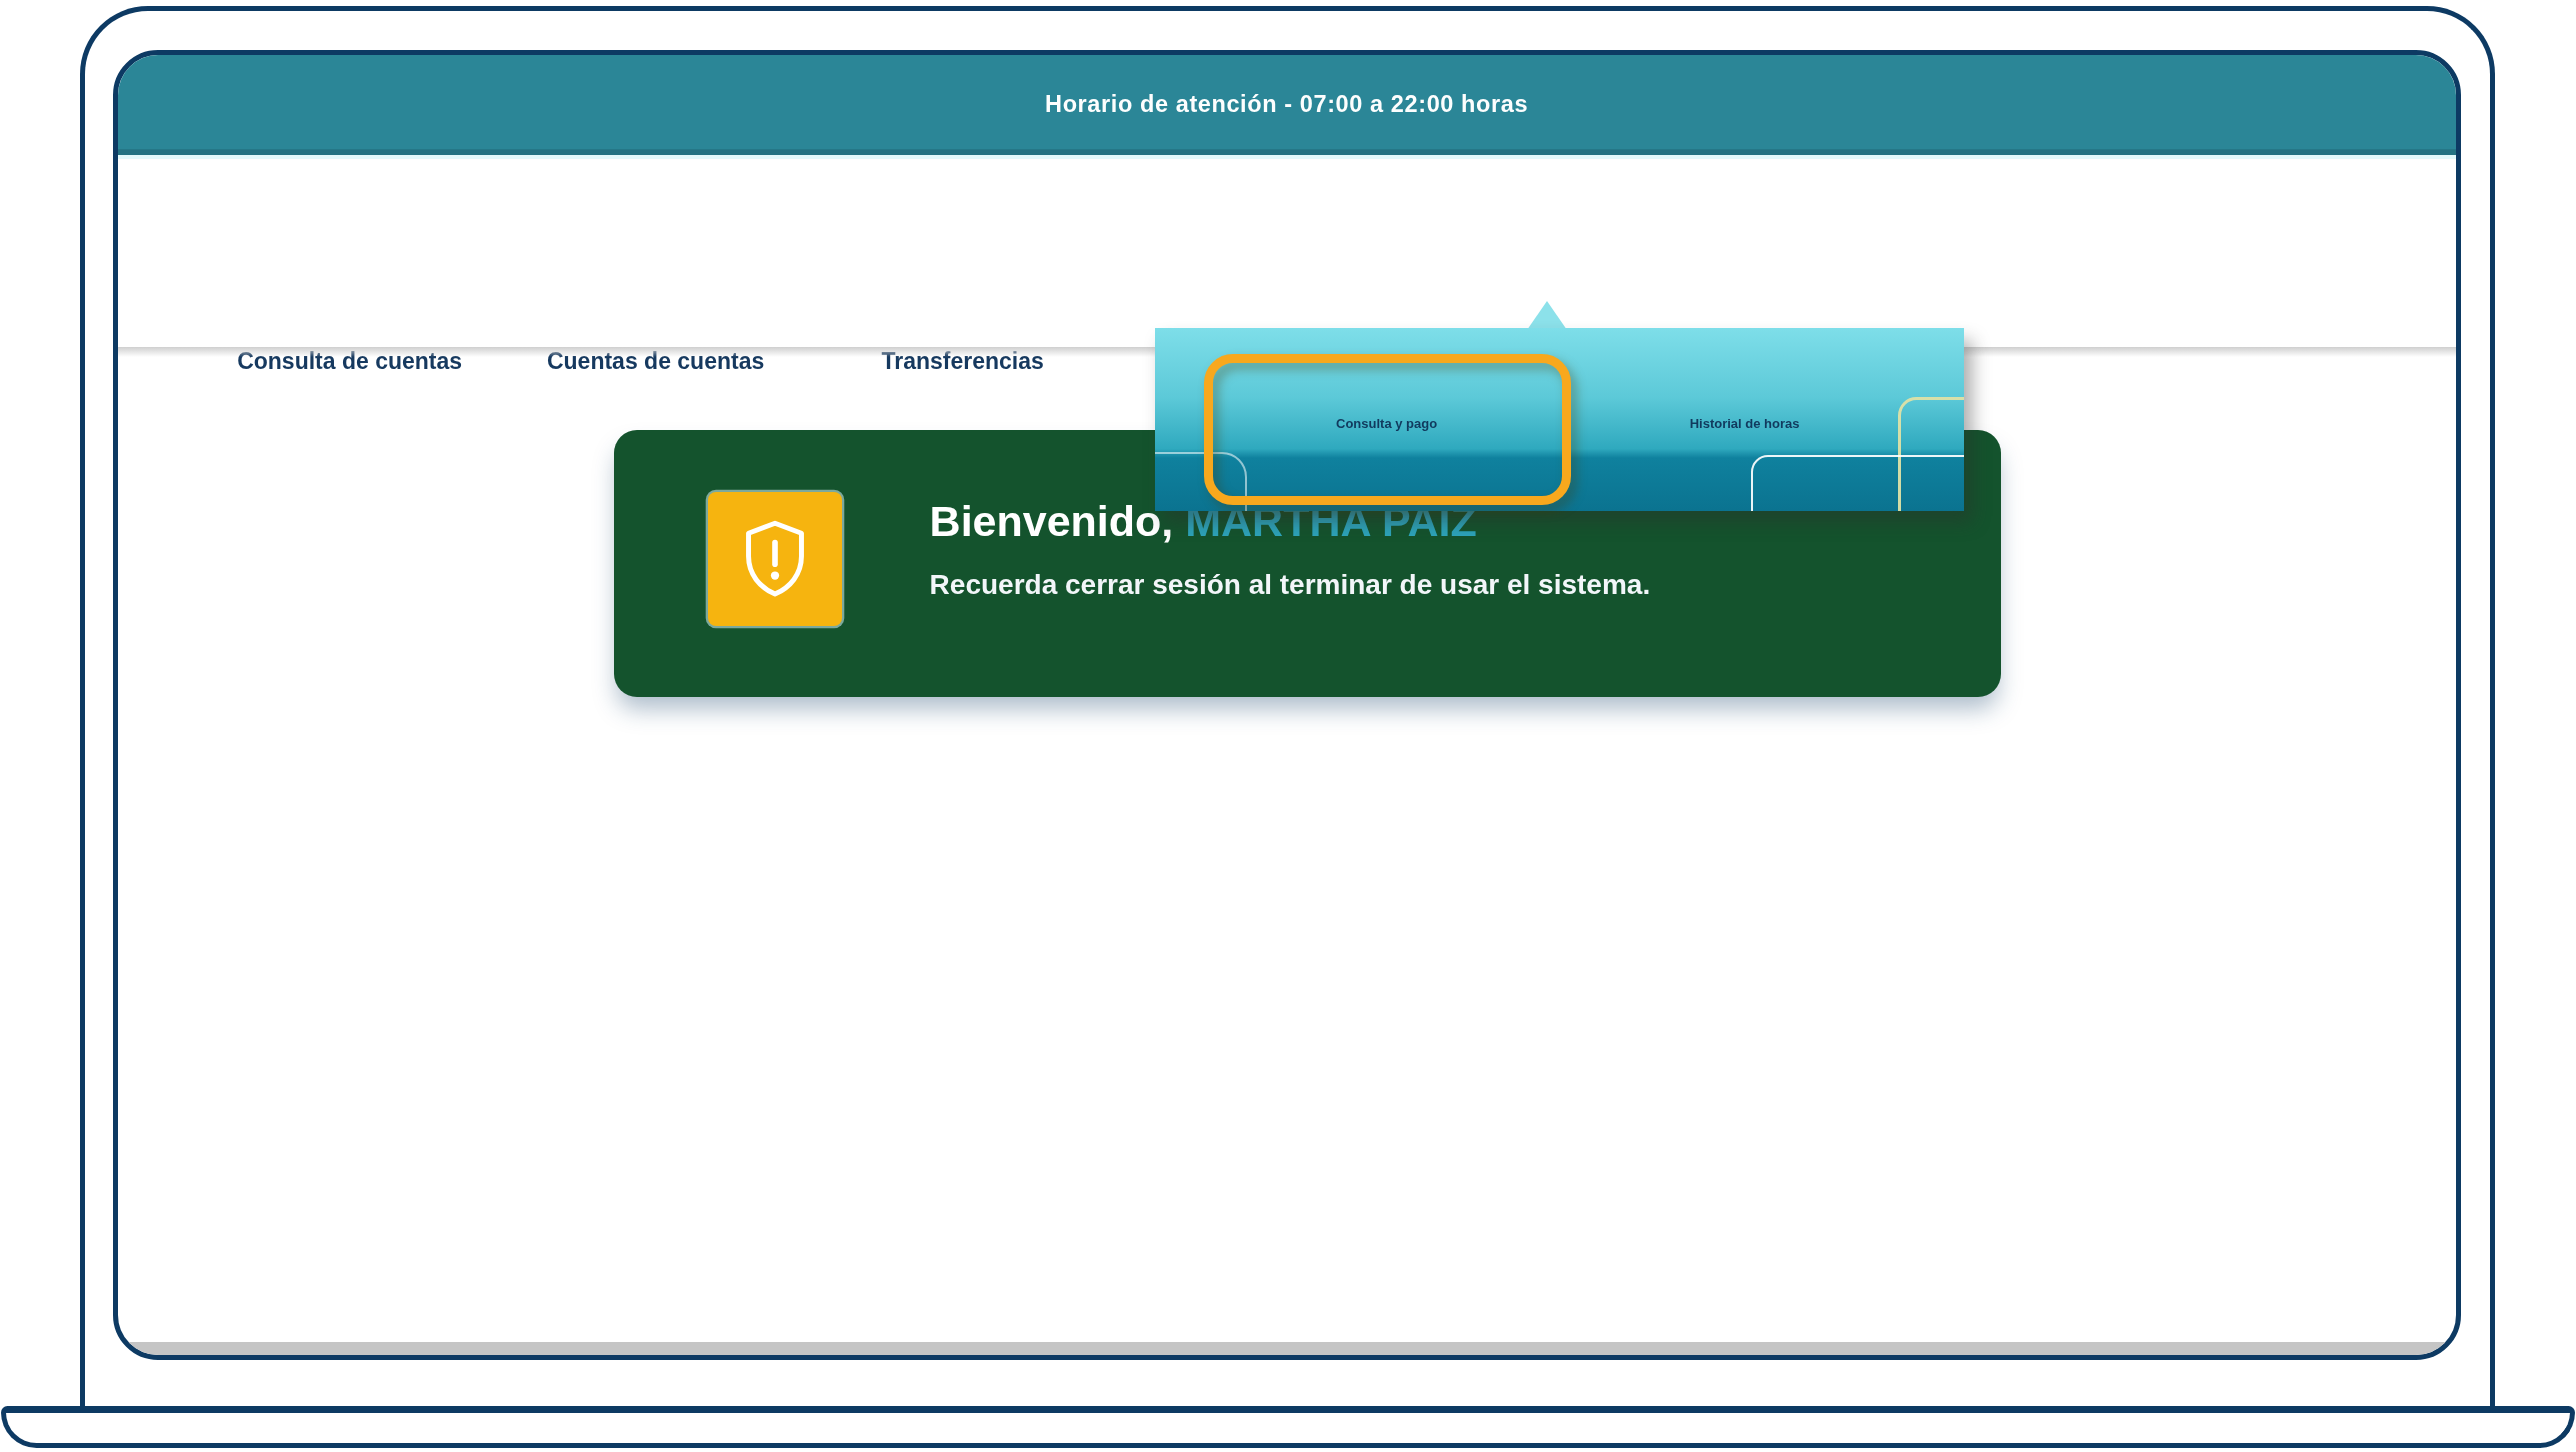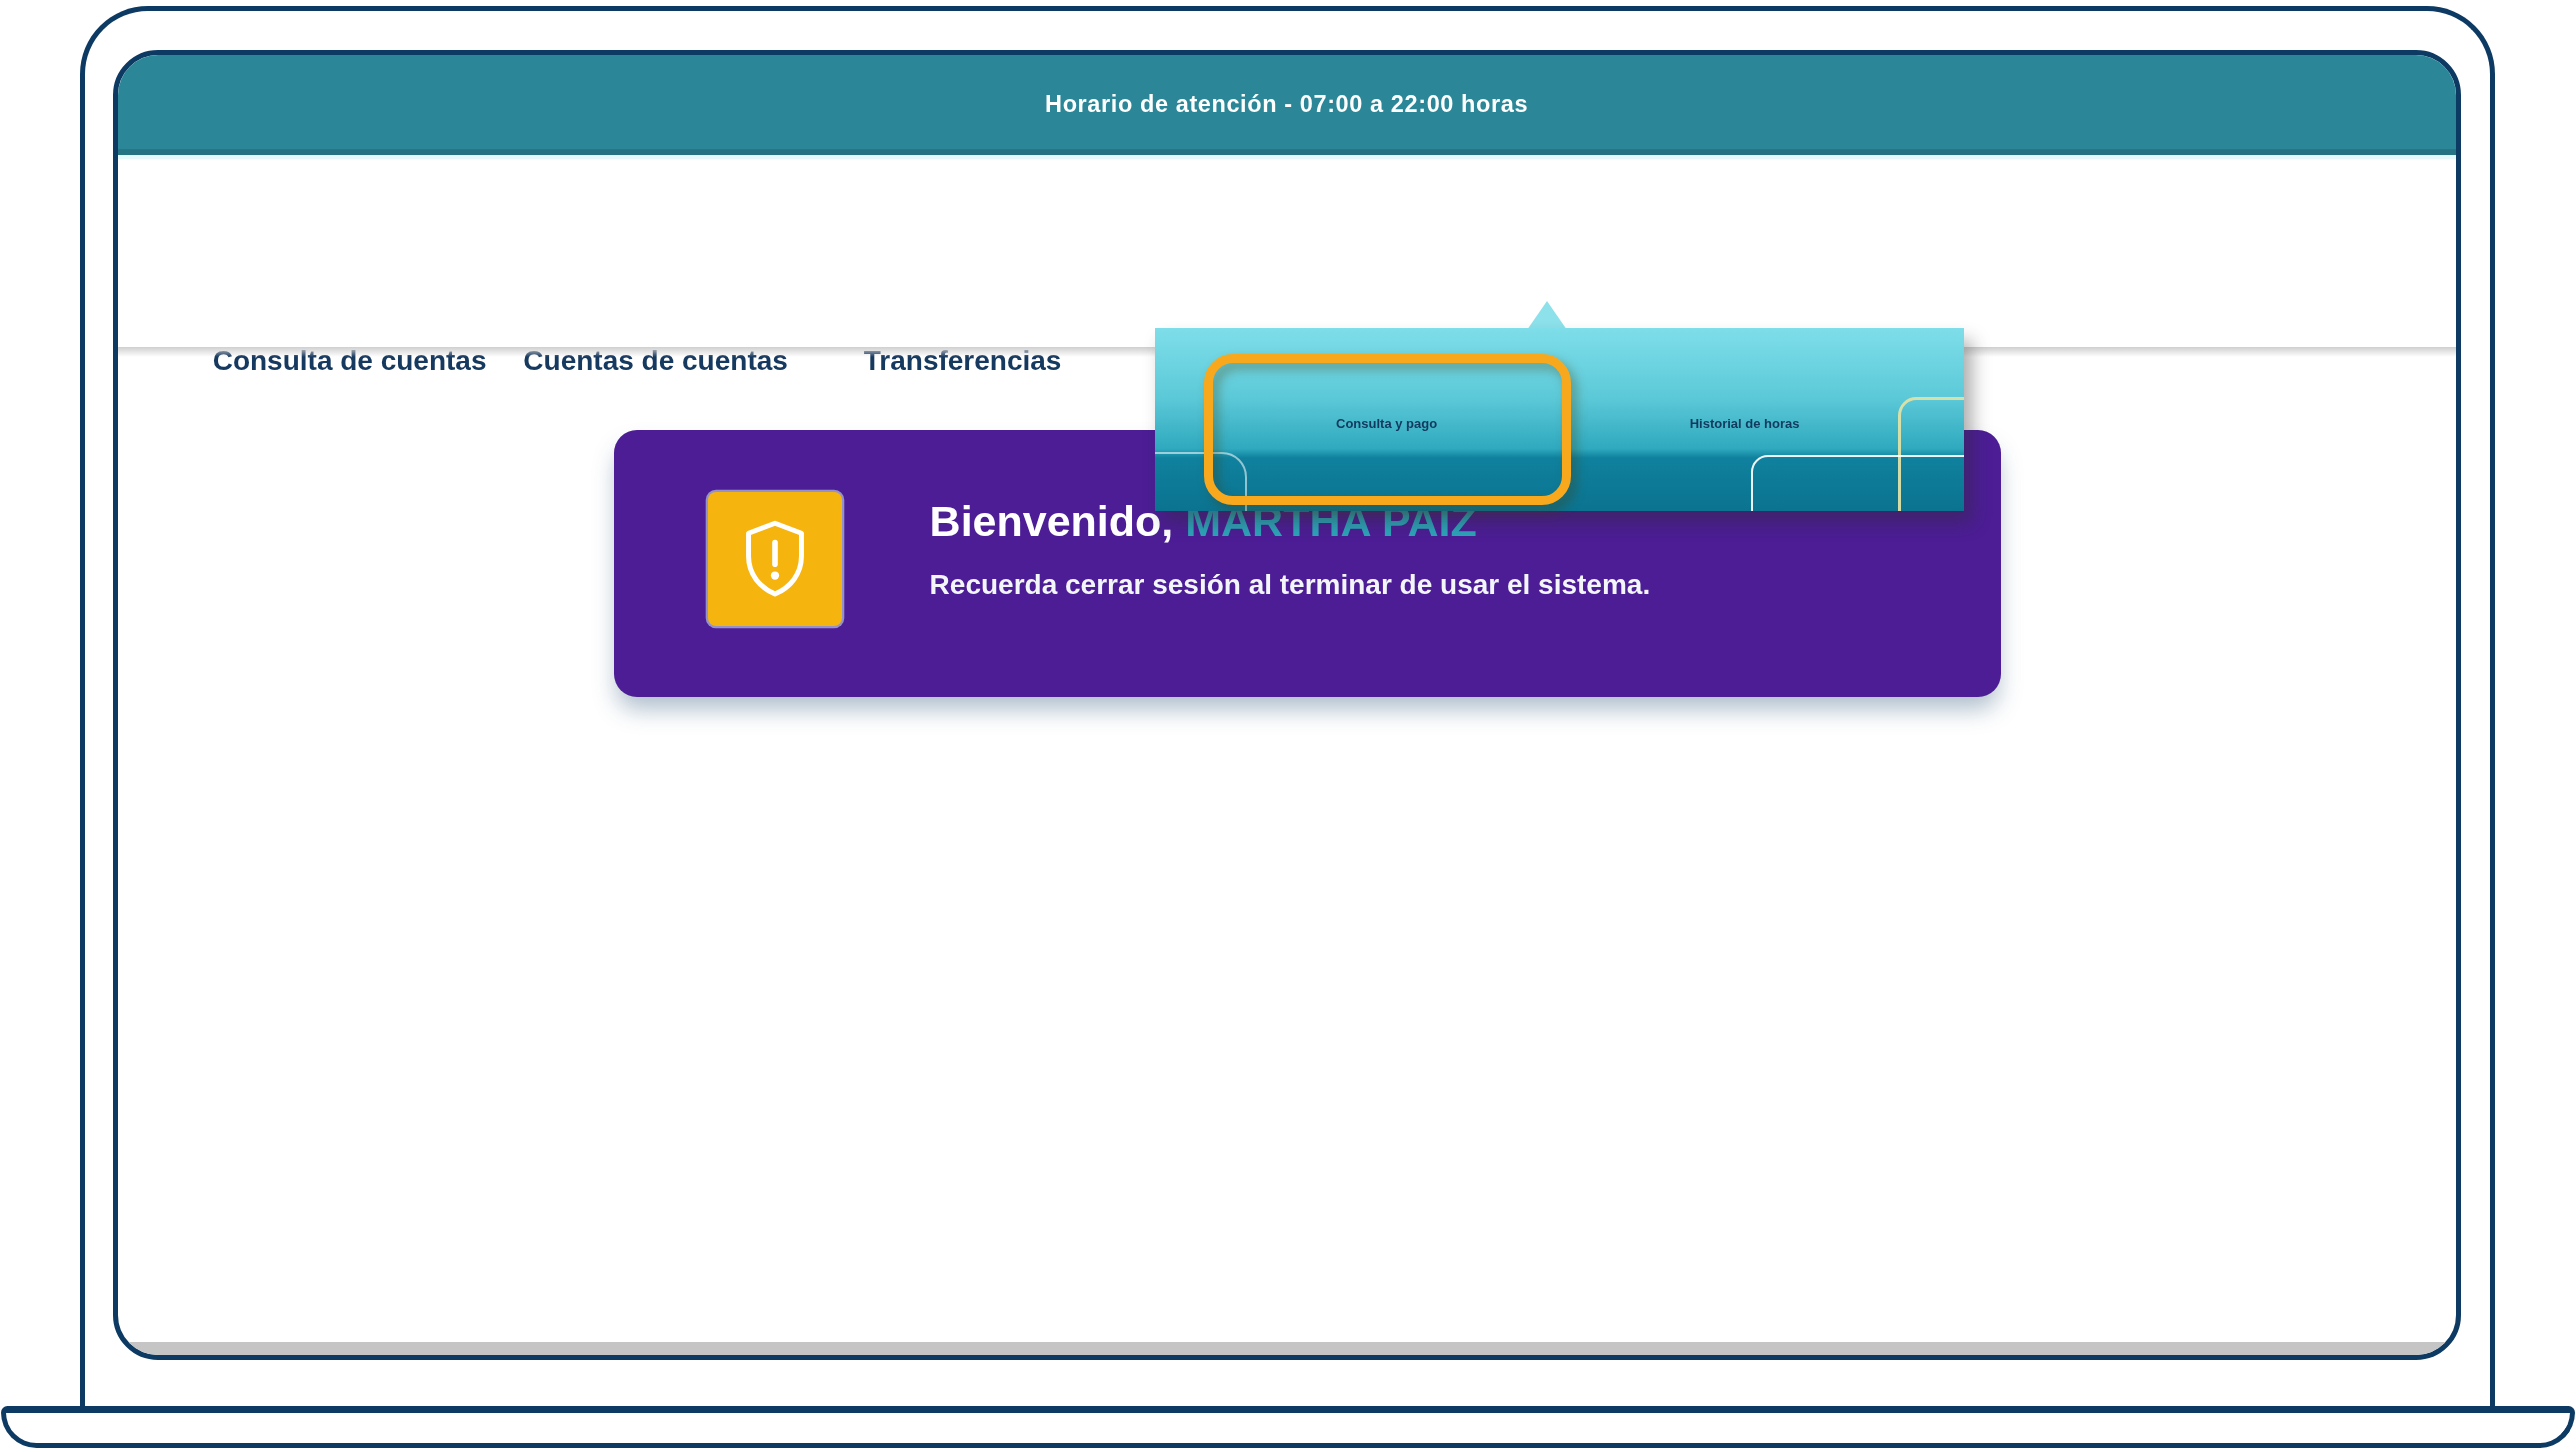--- a/index.html
+++ b/index.html
@@ -23,32 +23,32 @@
   
   .topbar{position:absolute;left:0;top:0;right:0;height:104px;background:#2b8697;
           border-bottom:4.6px solid #e4fafc;box-sizing:border-box;
           box-shadow:inset 0 -5.7px 0 rgba(20,60,70,.25);
           display:flex;align-items:center;justify-content:center;}
   .topbar span{color:#fdfefe;font-size:23.5px;letter-spacing:0.6px;}
 
   
   .navbar{position:absolute;left:0;top:104px;right:0;height:187px;background:#ffffff;}
   .nav-item{position:absolute;transform:translateX(-50%);top:185px;height:34px;line-height:34px;
-            font-size:28px;color:#16395f;white-space:nowrap;cursor:pointer;}
+            font-size:23px;color:#16395f;white-space:nowrap;cursor:pointer;}
   .nav-underline{position:absolute;left:1289px;top:228px;width:277px;height:5.7px;background:#2aa0af;}
   .chevron{position:absolute;left:1569px;top:207px;width:32px;height:32px;}
   .userinfo{position:absolute;right:20.7px;top:162px;text-align:right;font-size:22px;line-height:29px;}
   .userinfo .lbl{color:#8b8b8b;}
   .userinfo .val{color:#2cb6d1;}
   .userinfo .row2{margin-top:17px;}
   .nav-shadow{position:absolute;left:0;right:0;top:292px;height:10.3px;
               background:linear-gradient(#cfcfcf,rgba(255,255,255,0));}
 
   
-  .banner{position:absolute;left:496px;top:375px;width:1387px;height:267px;background:#4c1d95;
+  .banner{position:absolute;left:496px;top:375px;width:1387px;height:267px;background:#14532d;
           border-radius:23px;z-index:2;box-shadow:0 15px 23px -3.4px rgba(25,70,110,.35);}
   .shield-box{position:absolute;left:94px;top:62px;width:134px;height:134px;background:#f6b40f;
               border-radius:8px;box-shadow:0 0 0 2.3px rgba(210,240,248,.55);
               display:flex;align-items:center;justify-content:center;}
   .banner-title{position:absolute;left:316px;top:67px;font-size:43px;white-space:nowrap;}
   .banner-title .greet{color:#ffffff;}
   .banner-title .name{color:#2da4ba;}
   .banner-msg{position:absolute;left:316px;top:139px;font-size:28px;color:#f2f6f9;white-space:nowrap;}
 
   

